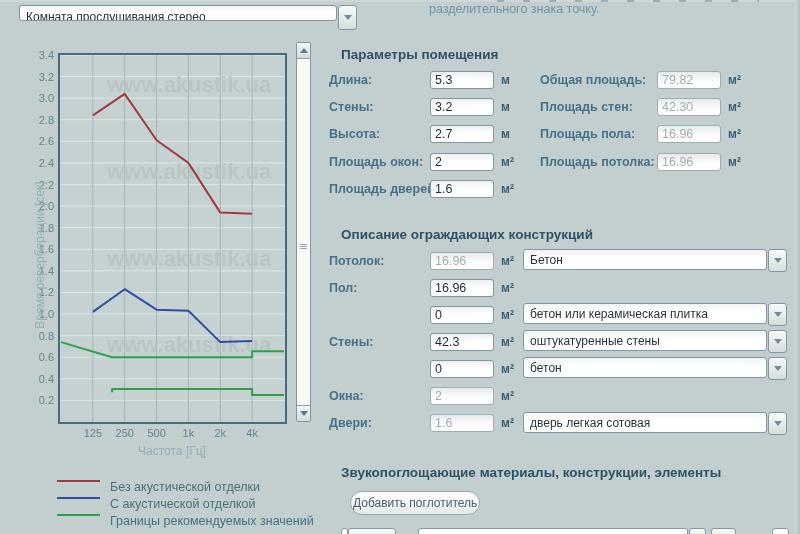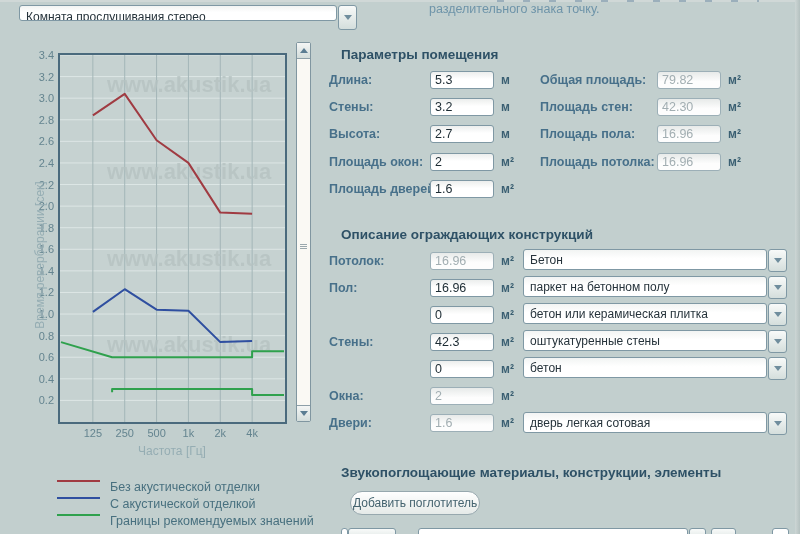--- a/index.html
+++ b/index.html
@@ -242,26 +242,20 @@
       <div class="combo-field">Бетон</div>
       <div class="combo-btn">
           <span class="tri-down"></span>
         </div>
     </div>
   </div>
   <div class="frow">
     <span class="flabel">Пол:</span>
     <input class="fin" value="16.96" style="">
     <span class="funit">м²</span>
-    <div class="combo">
-      <div class="combo-field">паркет на бетонном полу</div>
-      <div class="combo-btn">
-          <span class="tri-down"></span>
-        </div>
-    </div>
   </div>
   <div class="frow">
     <span class="flabel"></span>
     <input class="fin" value="0" style="">
     <span class="funit">м²</span>
     <div class="combo">
       <div class="combo-field">бетон или керамическая плитка</div>
       <div class="combo-btn">
           <span class="tri-down"></span>
         </div>

